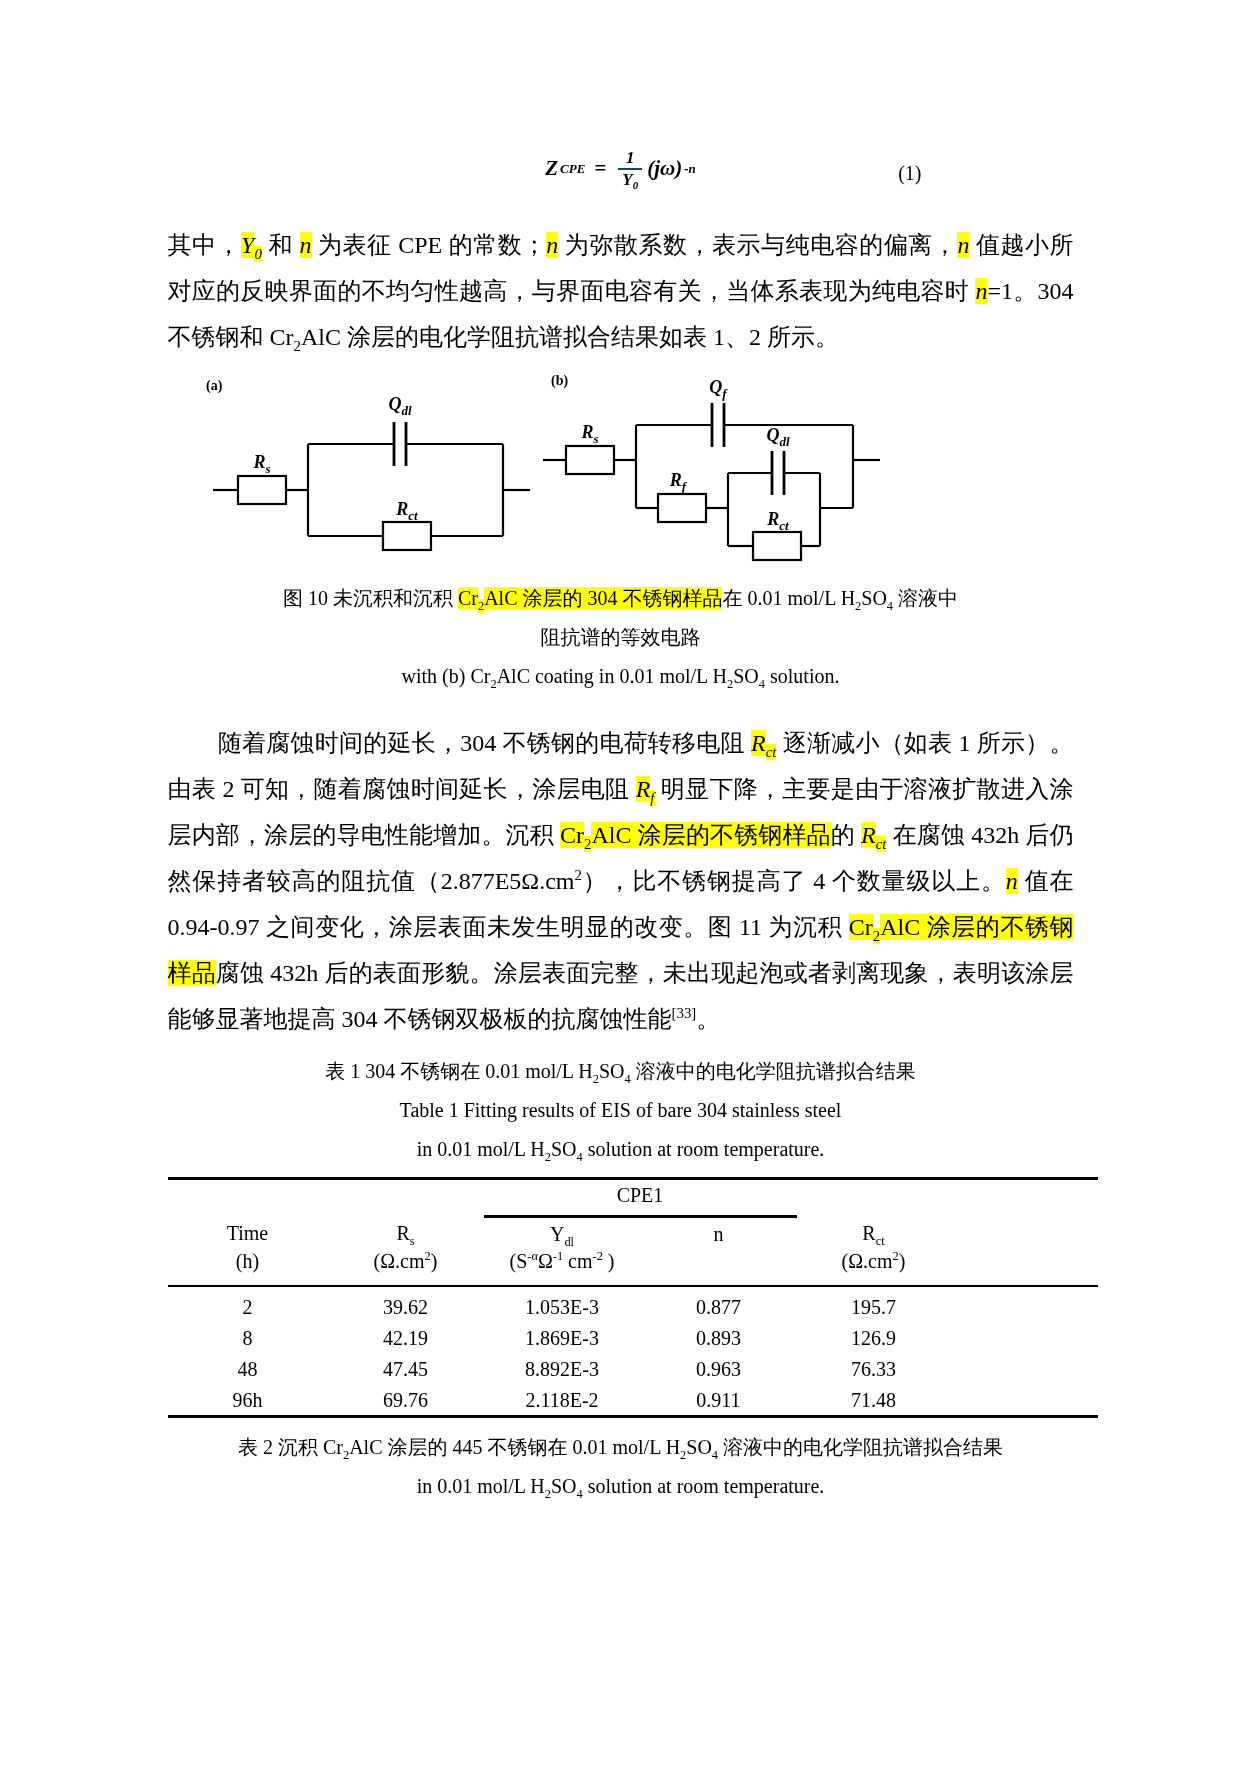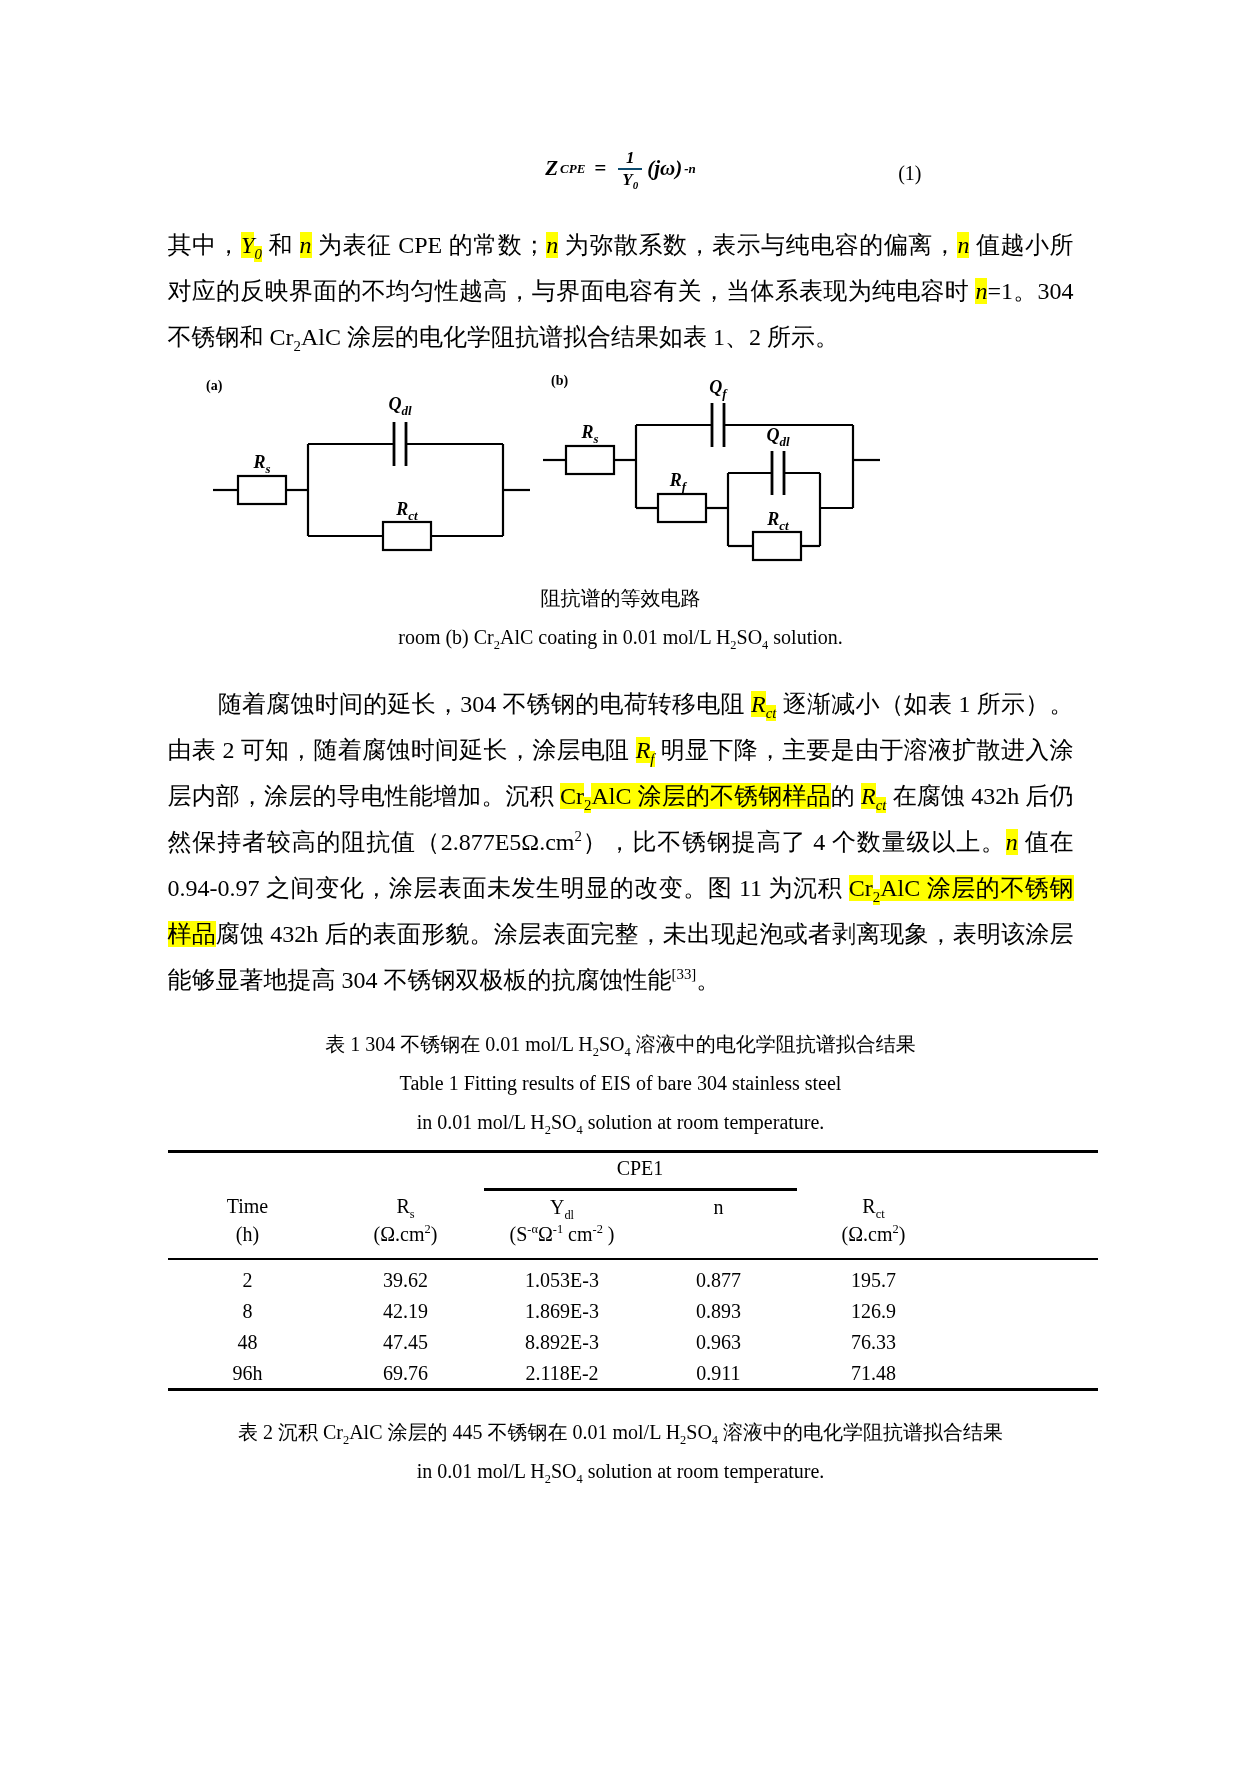--- a/index.html
+++ b/index.html
@@ -31,21 +31,21 @@
 
   
   .circuits { margin-top:8px; }
   svg text { font-family:"Liberation Serif","DejaVu Serif",serif; font-size:18px; font-weight:bold; font-style:italic; }
   svg .svgsub { font-size:13px; }
   svg .panel-label { font-size:14px; font-style:normal; }
 
   
   .caption { text-align:center; font-size:20px; line-height:39px; }
   .caption.fig { margin-top:2px; }
-  .caption.tbl { margin-top:22px; margin-bottom:6px; }
+  .caption.tbl { margin-top:10px; margin-bottom:6px; }
 
   
   table.datatable { width:930px; margin:8px auto 0; border-collapse:collapse;
       border-top:3.5px solid #000; border-bottom:3.5px solid #000; font-size:20px; table-layout:fixed; }
   table.datatable td { text-align:center; vertical-align:middle; }
   .r-cpe td { padding:4px 0 8px; }
   .cpe-cell { border-bottom:3px solid #000; }
   .r-h1 td { padding:5px 0 0; }
   .r-h2 td { border-bottom:2px solid #000; padding:4px 0 12px; }
   tbody td { padding:4px 0; }
@@ -130,22 +130,23 @@
         <text x="422" y="70" text-anchor="middle"><tspan>R</tspan><tspan class="svgsub" dy="5">s</tspan></text>
         <text x="550" y="25" text-anchor="middle"><tspan>Q</tspan><tspan class="svgsub" dy="5">f</tspan></text>
         <text x="510" y="118" text-anchor="middle"><tspan>R</tspan><tspan class="svgsub" dy="5">f</tspan></text>
         <text x="610" y="73" text-anchor="middle"><tspan>Q</tspan><tspan class="svgsub" dy="5">dl</tspan></text>
         <text x="610" y="157" text-anchor="middle"><tspan>R</tspan><tspan class="svgsub" dy="5">ct</tspan></text>
       </g>
     </svg>
   </div>
 
   <div class="caption fig">
+    <div><span>图 10 未沉积和沉积 </span><span class="hl">Cr</span><sub class="hl">2</sub><span class="hl">AlC 涂层的 304 不锈钢样品</span><span>在 0.01 mol/L H</span><sub>2</sub><span>SO</span><sub>4</sub><span> 溶液中</span></div>
     <div>阻抗谱的等效电路</div>
-    <div><span>room (b) Cr</span><sub>2</sub><span>AlC coating in 0.01 mol/L H</span><sub>2</sub><span>SO</span><sub>4</sub><span> solution.</span></div>
+    <div><span>with (b) Cr</span><sub>2</sub><span>AlC coating in 0.01 mol/L H</span><sub>2</sub><span>SO</span><sub>4</sub><span> solution.</span></div>
   </div>
 
   <p class="para indent"><span>随着腐蚀时间的延长，304 不锈钢的电荷转移电阻 </span><span class="hl it">R</span><sub class="hl it">ct</sub><span> 逐渐减小（如表 1 所示）。由表 2 可知，随着腐蚀时间延长，涂层电阻 </span><span class="hl it">R</span><sub class="hl it">f</sub><span> 明显下降，主要是由于溶液扩散进入涂层内部，涂层的导电性能增加。沉积 </span><span class="hl">Cr</span><sub class="hl">2</sub><span class="hl">AlC 涂层的不锈钢样品</span><span>的 </span><span class="hl it">R</span><sub class="hl it">ct</sub><span> 在腐蚀 432h 后仍然保持者较高的阻抗值（2.877E5Ω.cm</span><sup>2</sup><span>），比不锈钢提高了 4 个数量级以上。</span><span class="hl it">n</span><span> 值在 0.94-0.97 之间变化，涂层表面未发生明显的改变。图 11 为沉积 </span><span class="hl">Cr</span><sub class="hl">2</sub><span class="hl">AlC 涂层的不锈钢样品</span><span>腐蚀 432h 后的表面形貌。涂层表面完整，未出现起泡或者剥离现象，表明该涂层能够显著地提高 304 不锈钢双极板的抗腐蚀性能</span><sup>[33]</sup><span>。</span></p>
 
   <div class="caption tbl">
     <div><span>表 1 304 不锈钢在 0.01 mol/L H</span><sub>2</sub><span>SO</span><sub>4</sub><span> 溶液中的电化学阻抗谱拟合结果</span></div>
     <div>Table 1 Fitting results of EIS of bare 304 stainless steel</div>
     <div><span>in 0.01 mol/L H</span><sub>2</sub><span>SO</span><sub>4</sub><span> solution at room temperature.</span></div>
   </div>
 

